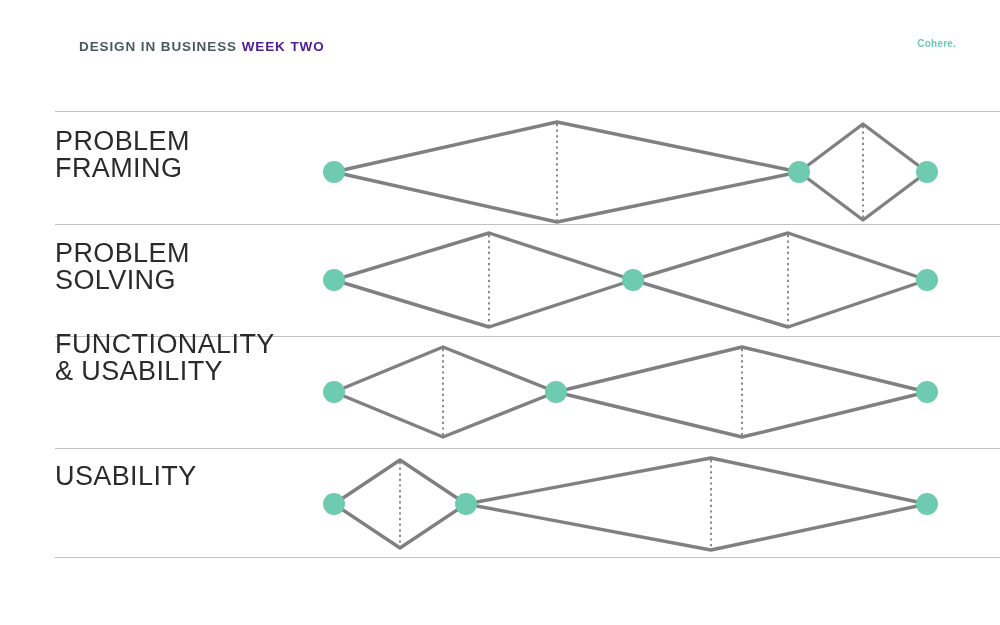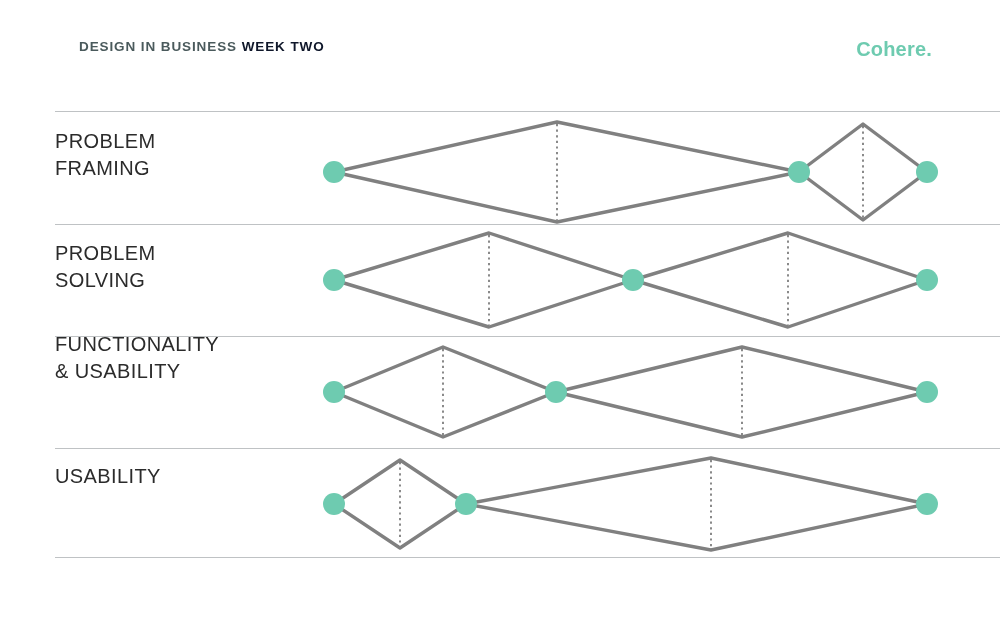--- a/index.html
+++ b/index.html
@@ -29,27 +29,27 @@
     position: absolute;
     left: 55px;
     top: 40px;
     font-size: 13.5px;
     font-weight: bold;
     letter-spacing: 0.9px;
     line-height: 1;
     white-space: nowrap;
   }
   .title-main { color: #4a5a5c; padding-left: 24px; }
-  .title-accent { color: #0f172a; }
+  .title-accent { color: #4c1d95; }
 
   .brand {
     position: absolute;
-    right: 68px;
+    right: 44px;
     top: 39px;
-    font-size: 20px;
+    font-size: 10px;
     font-weight: bold;
     letter-spacing: 0.2px;
     color: #6ecbb0;
     line-height: 1;
     white-space: nowrap;
   }
 
   
   .rows {
     position: absolute;
@@ -66,21 +66,21 @@
   .row-divider {
     position: absolute;
     left: 55px;
     width: 945px;
     height: 1px;
     background: #bfc2c4;
   }
   .row-label {
     position: absolute;
     left: 55px;
-    font-size: 20px;
+    font-size: 27px;
     font-weight: 300;
     letter-spacing: 0.4px;
     line-height: 27px;
     color: #2b2b2b;
     white-space: pre-line;
   }
   .diagram-layer {
     position: absolute;
     left: 0;
     top: 0;

